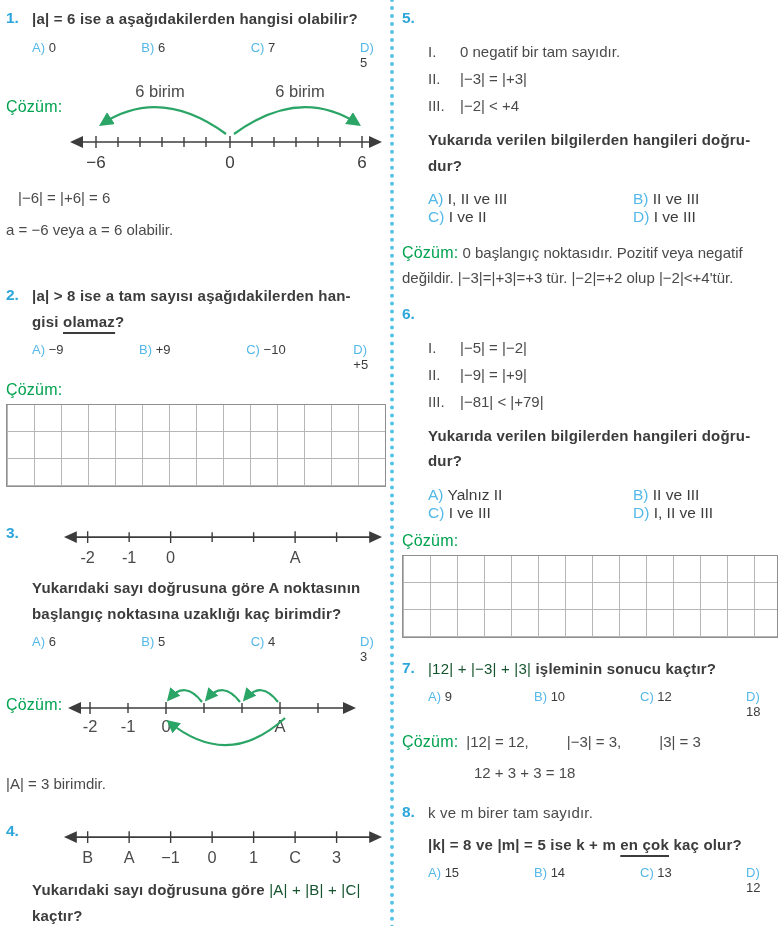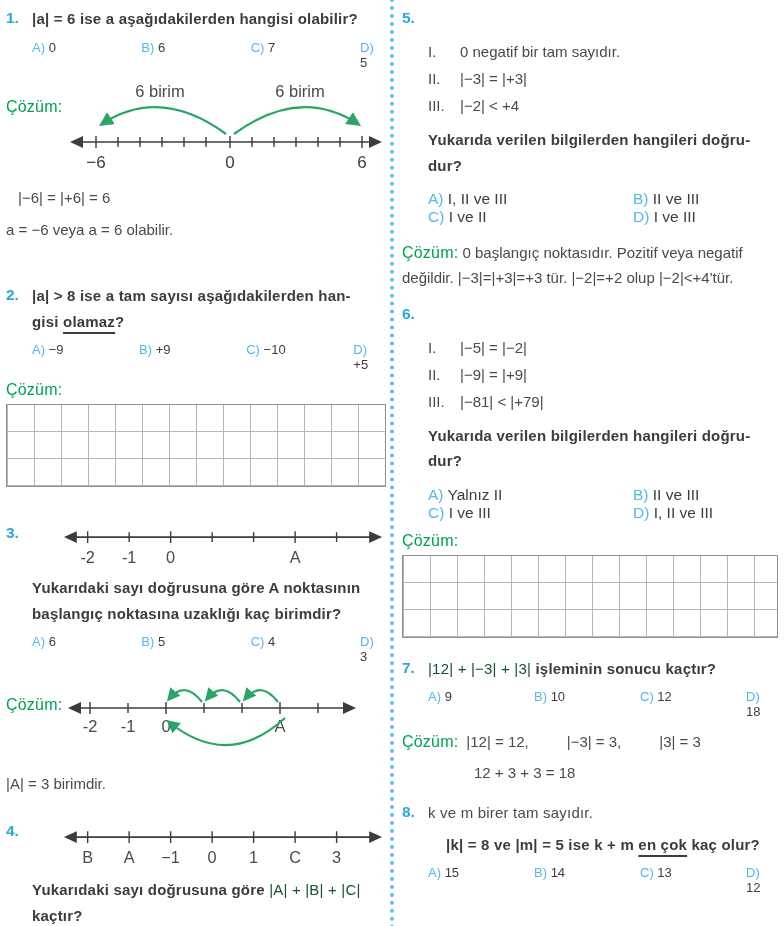--- a/index.html
+++ b/index.html
@@ -248,21 +248,21 @@
         <span>|3| = 3</span>
       </div>
       <div class="soltext" style="margin-top:10px; padding-left:72px;">12 + 3 + 3 = 18</div>
     </div>
 
     <div style="margin-top:16px;">
       <div class="qrow">
         <span class="qnum">8.</span>
         <span class="qtext" style="font-weight:400; color:#4a4a4a;">k ve m birer tam sayıdır.</span>
       </div>
-      <div class="qtext indent" style="margin-top:6px;text-align:center;"><span>|k| = 8 ve |m| = 5 ise k + m </span><span class="und">en çok</span><span> kaç olur?</span></div>
+      <div class="qtext indent" style="margin-top:6px;"><span>|k| = 8 ve |m| = 5 ise k + m </span><span class="und">en çok</span><span> kaç olur?</span></div>
       <div class="options4">
         <span class="opt"><span class="letter">A)</span> <span class="val">15</span></span>
         <span class="opt"><span class="letter">B)</span> <span class="val">14</span></span>
         <span class="opt"><span class="letter">C)</span> <span class="val">13</span></span>
         <span class="opt"><span class="letter">D)</span> <span class="val">12</span></span>
       </div>
 
     </div>
   </div>
 </div>

